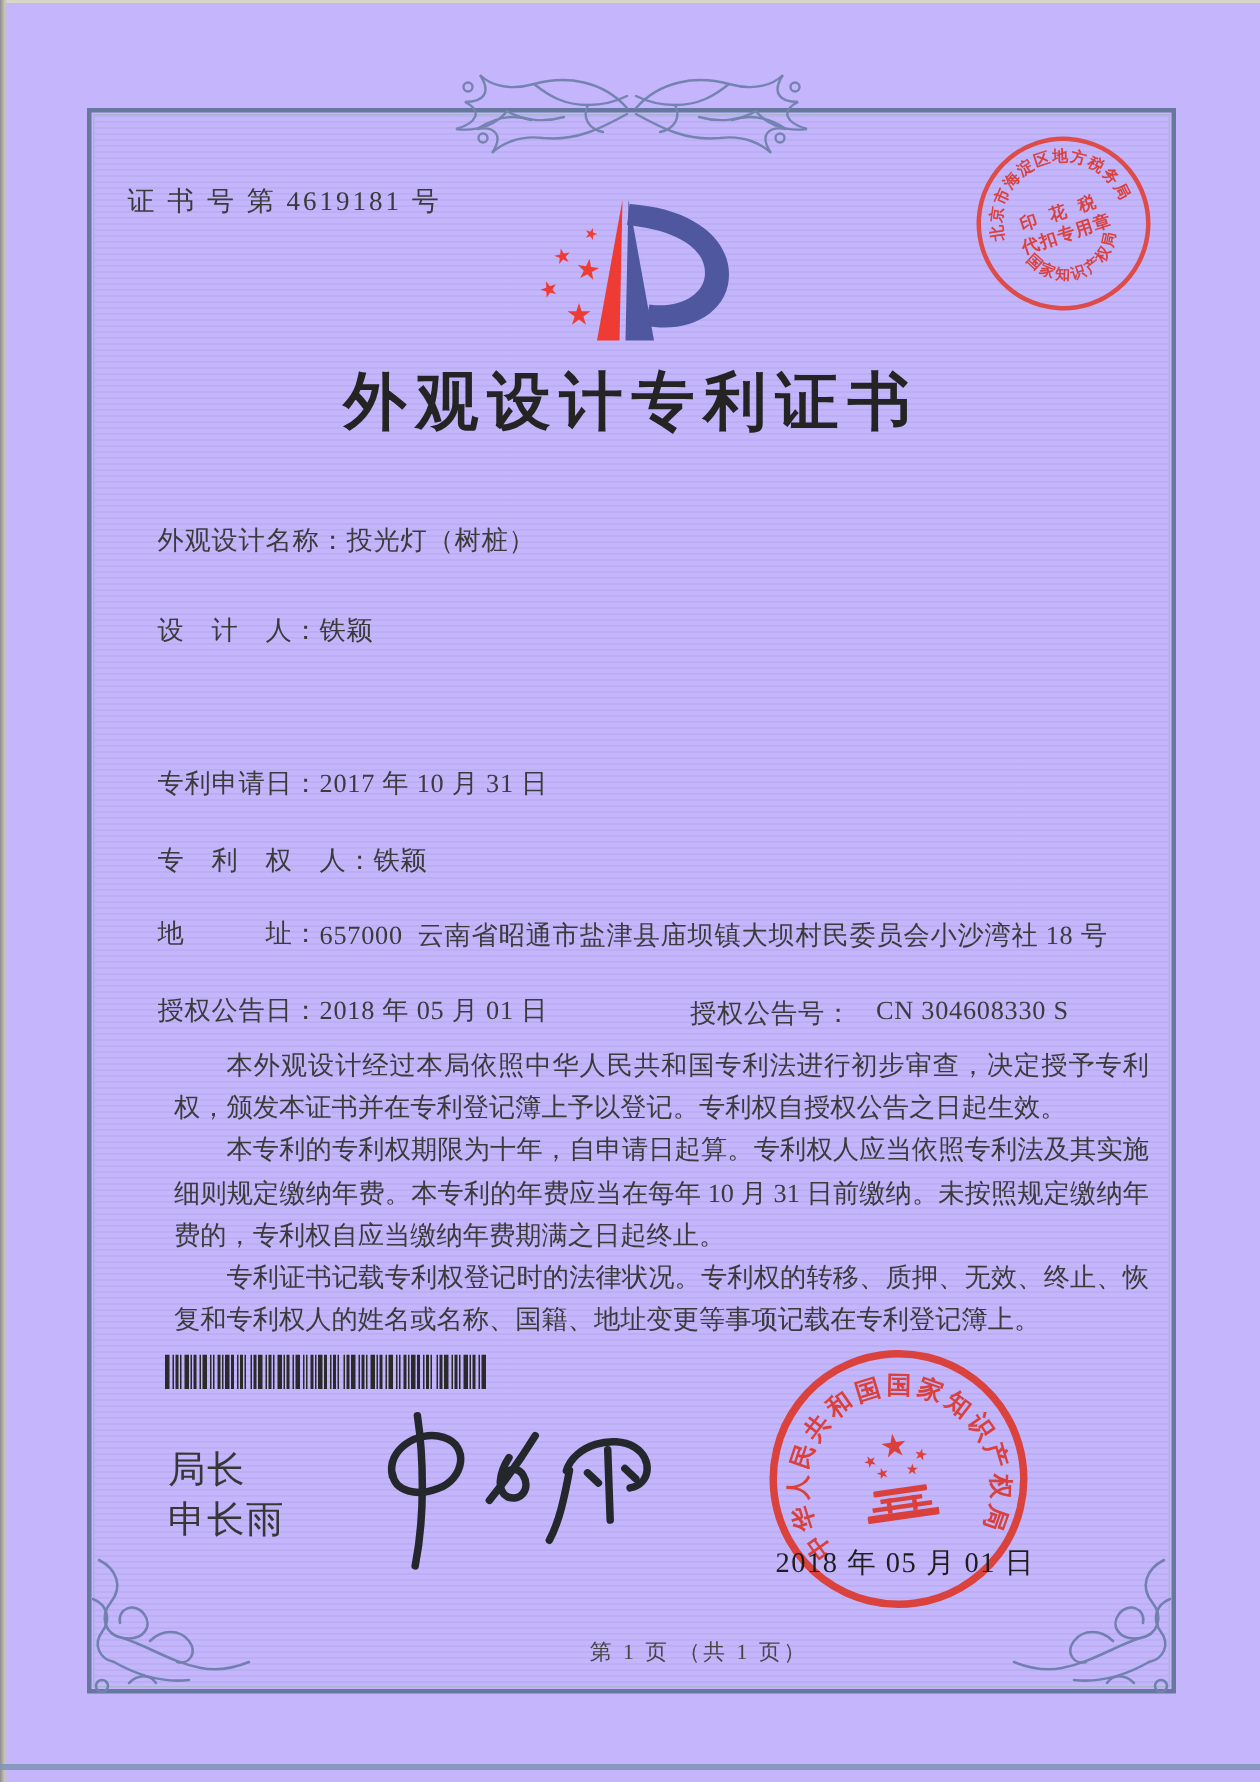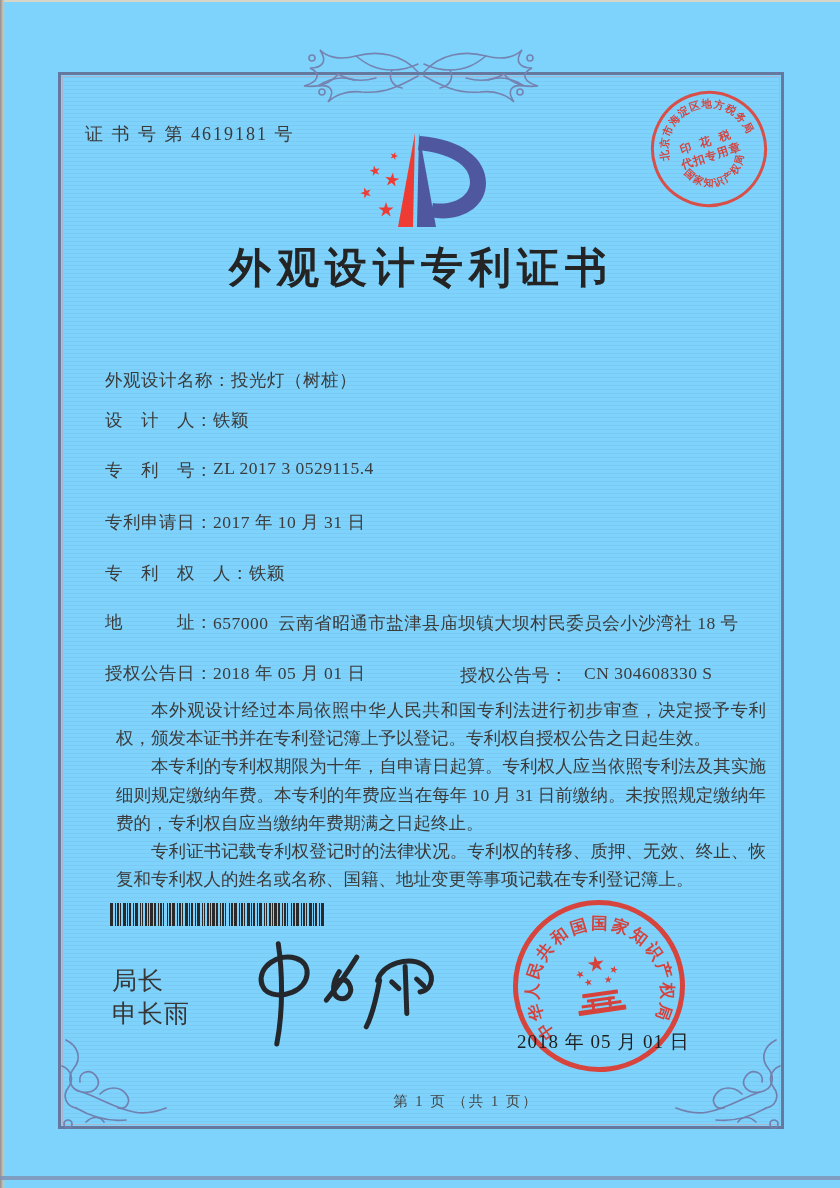--- a/index.html
+++ b/index.html
@@ -1,19 +1,19 @@
 <!DOCTYPE html>
 <html><head>
 <meta charset="utf-8">
 <style>
   html,body{margin:0;padding:0;background:#e8e4d6;}
   *{box-sizing:border-box;}
   .scan{
     position:relative;width:840px;height:1188px;margin:0 auto;
-    background:#7dd3fc;overflow:hidden;
+    background:#c4b5fd;overflow:hidden;
     font-family:"Liberation Serif","DejaVu Serif",serif;
     color:#3c3c3c;
   }
   .edge-left{position:absolute;left:0;top:0;width:5px;height:100%;
     background:linear-gradient(90deg,#8e8d8e 0,#c6c3b6 60%,rgba(200,198,188,0) 100%);}
   .edge-bottom{position:absolute;left:0;top:1176px;width:100%;height:4px;background:#7e93b5;opacity:.85;}
   .edge-top{position:absolute;left:0;top:0;width:100%;height:2px;background:#d8d4c6;}
 
   .frame{
     position:absolute;left:58px;top:72px;width:726px;height:1057px;
@@ -142,28 +142,25 @@
         <use href="#star5" transform="translate(29,45) scale(0.55) rotate(-12)"></use>
         <use href="#star5" transform="translate(46,54) scale(0.75) rotate(8)"></use>
         <use href="#star5" transform="translate(20,67) scale(0.58) rotate(-20)"></use>
         <use href="#star5" transform="translate(40,84) scale(0.80) rotate(0)"></use>
       </g>
     </svg>
   </div>
 
   <div class="title">外观设计专利证书</div>
 
-  <div class="field-row" style="top:368px;">
+  <div class="field-row" style="top:348px;">
     <span class="lbl">外观设计名称：</span><span class="val">投光灯（树桩）</span>
   </div>
   <div class="field-row" style="top:408px;">
     <span class="lbl">设　计　人：</span><span class="val">铁颖</span>
-  </div>
-  <div class="field-row" style="top:458px;">
-    <span class="lbl">专　利　号：</span><span class="val">ZL 2017 3 0529115.4</span>
   </div>
   <div class="field-row" style="top:510px;">
     <span class="lbl">专利申请日：</span><span class="val">2017 年 10 月 31 日</span>
   </div>
   <div class="field-row" style="top:561px;">
     <span class="lbl">专　利　权　人：</span><span class="val">铁颖</span>
   </div>
   <div class="field-row" style="top:610px;">
     <span class="lbl">地　　　址：</span><span class="val addr-val">657000  云南省昭通市盐津县庙坝镇大坝村民委员会小沙湾社 18 号</span>
   </div>

